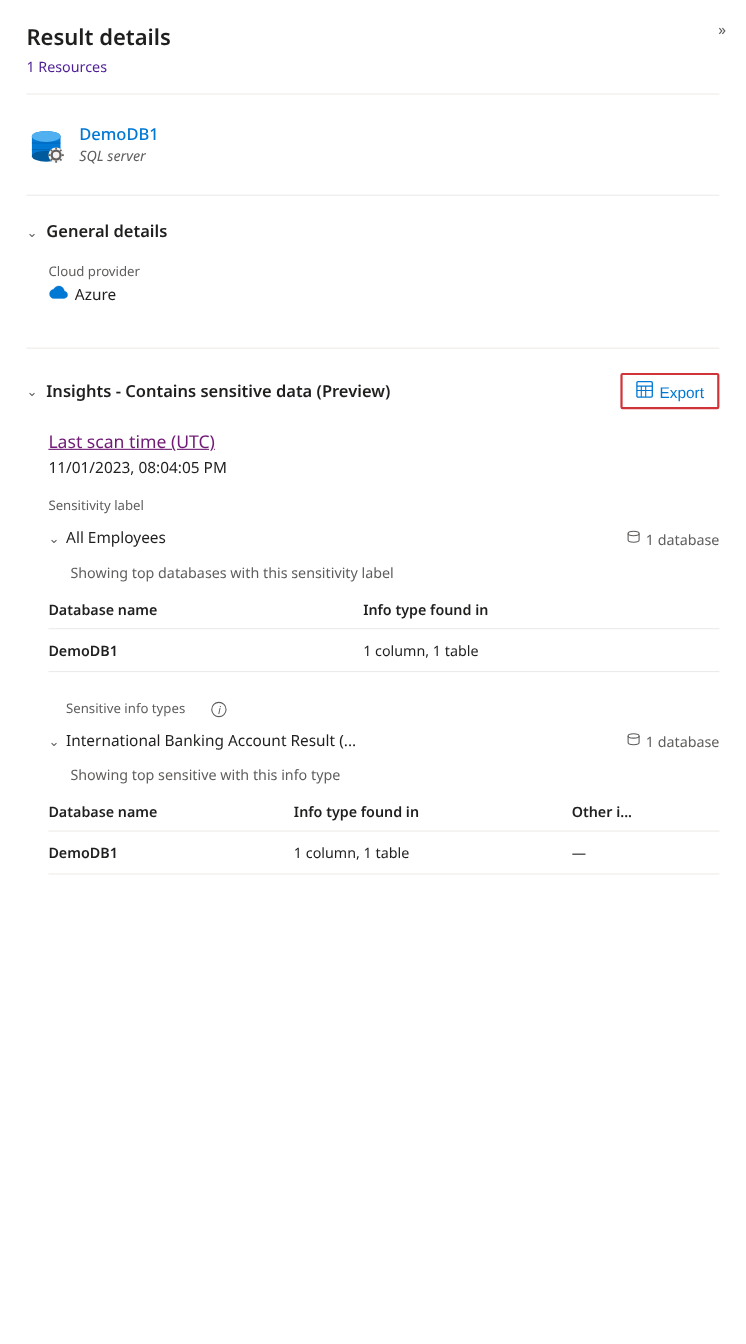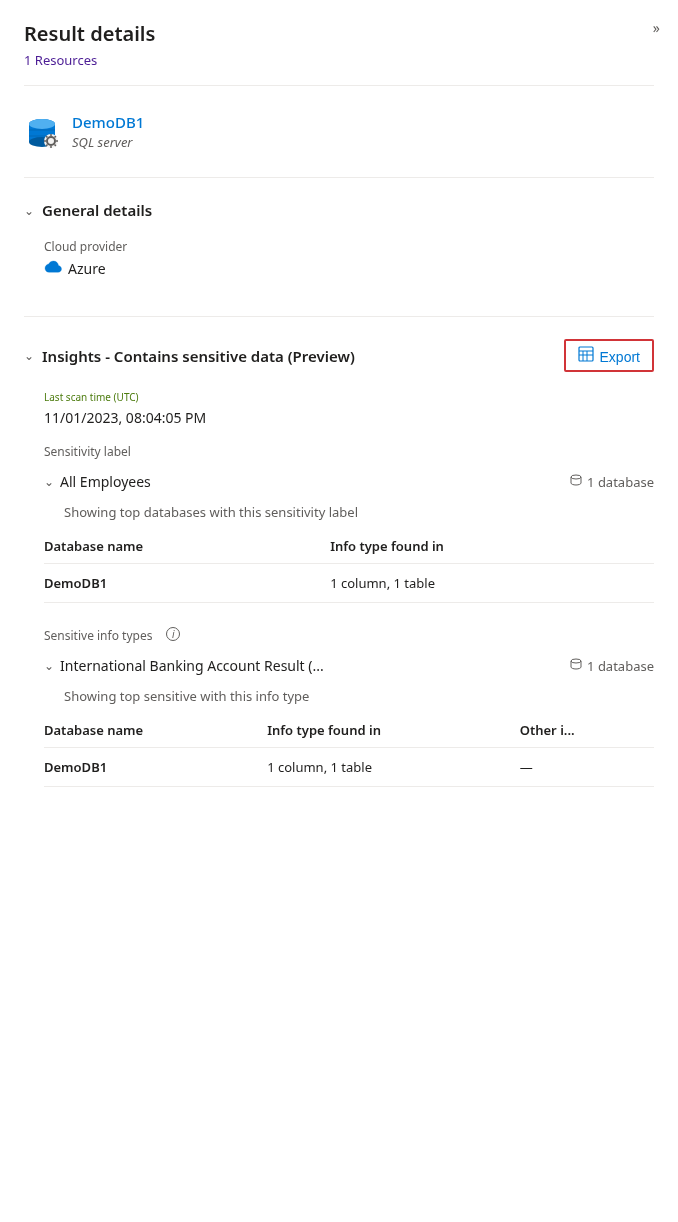--- a/index.html
+++ b/index.html
@@ -133,23 +133,24 @@
       color: #0078d4;
       font-size: 14px;
       font-weight: 500;
       cursor: pointer;
       border-radius: 2px;
     }
     .export-icon {
       color: #0078d4;
     }
     .scan-time-label {
-      font-size: 10px;
-      color: #4d7c0f;
+      font-size: 16px;
+      color: #701a75;
       margin-bottom: 4px;
+      text-decoration: underline;
     }
     .scan-time-value {
       font-size: 14px;
       color: #201f1e;
       margin-bottom: 16px;
     }
     .sensitivity-label-title {
       font-size: 12px;
       color: #605e5c;
       margin-bottom: 8px;
@@ -207,23 +208,24 @@
       padding-left: 0;
       font-weight: 600;
     }
     .section-spacer {
       height: 24px;
     }
     .info-types-label {
       font-size: 12px;
       color: #605e5c;
       display: flex;
-      align-items: flex-start;
-      gap: 14px;
+      align-items: flex-end;
+      gap: 24px;
       margin-bottom: 8px;
+      margin-left: 16px;
     }
     .info-circle {
       width: 14px;
       height: 14px;
       border: 1.5px solid #605e5c;
       border-radius: 50%;
       display: inline-flex;
       align-items: center;
       justify-content: center;
       font-size: 10px;

